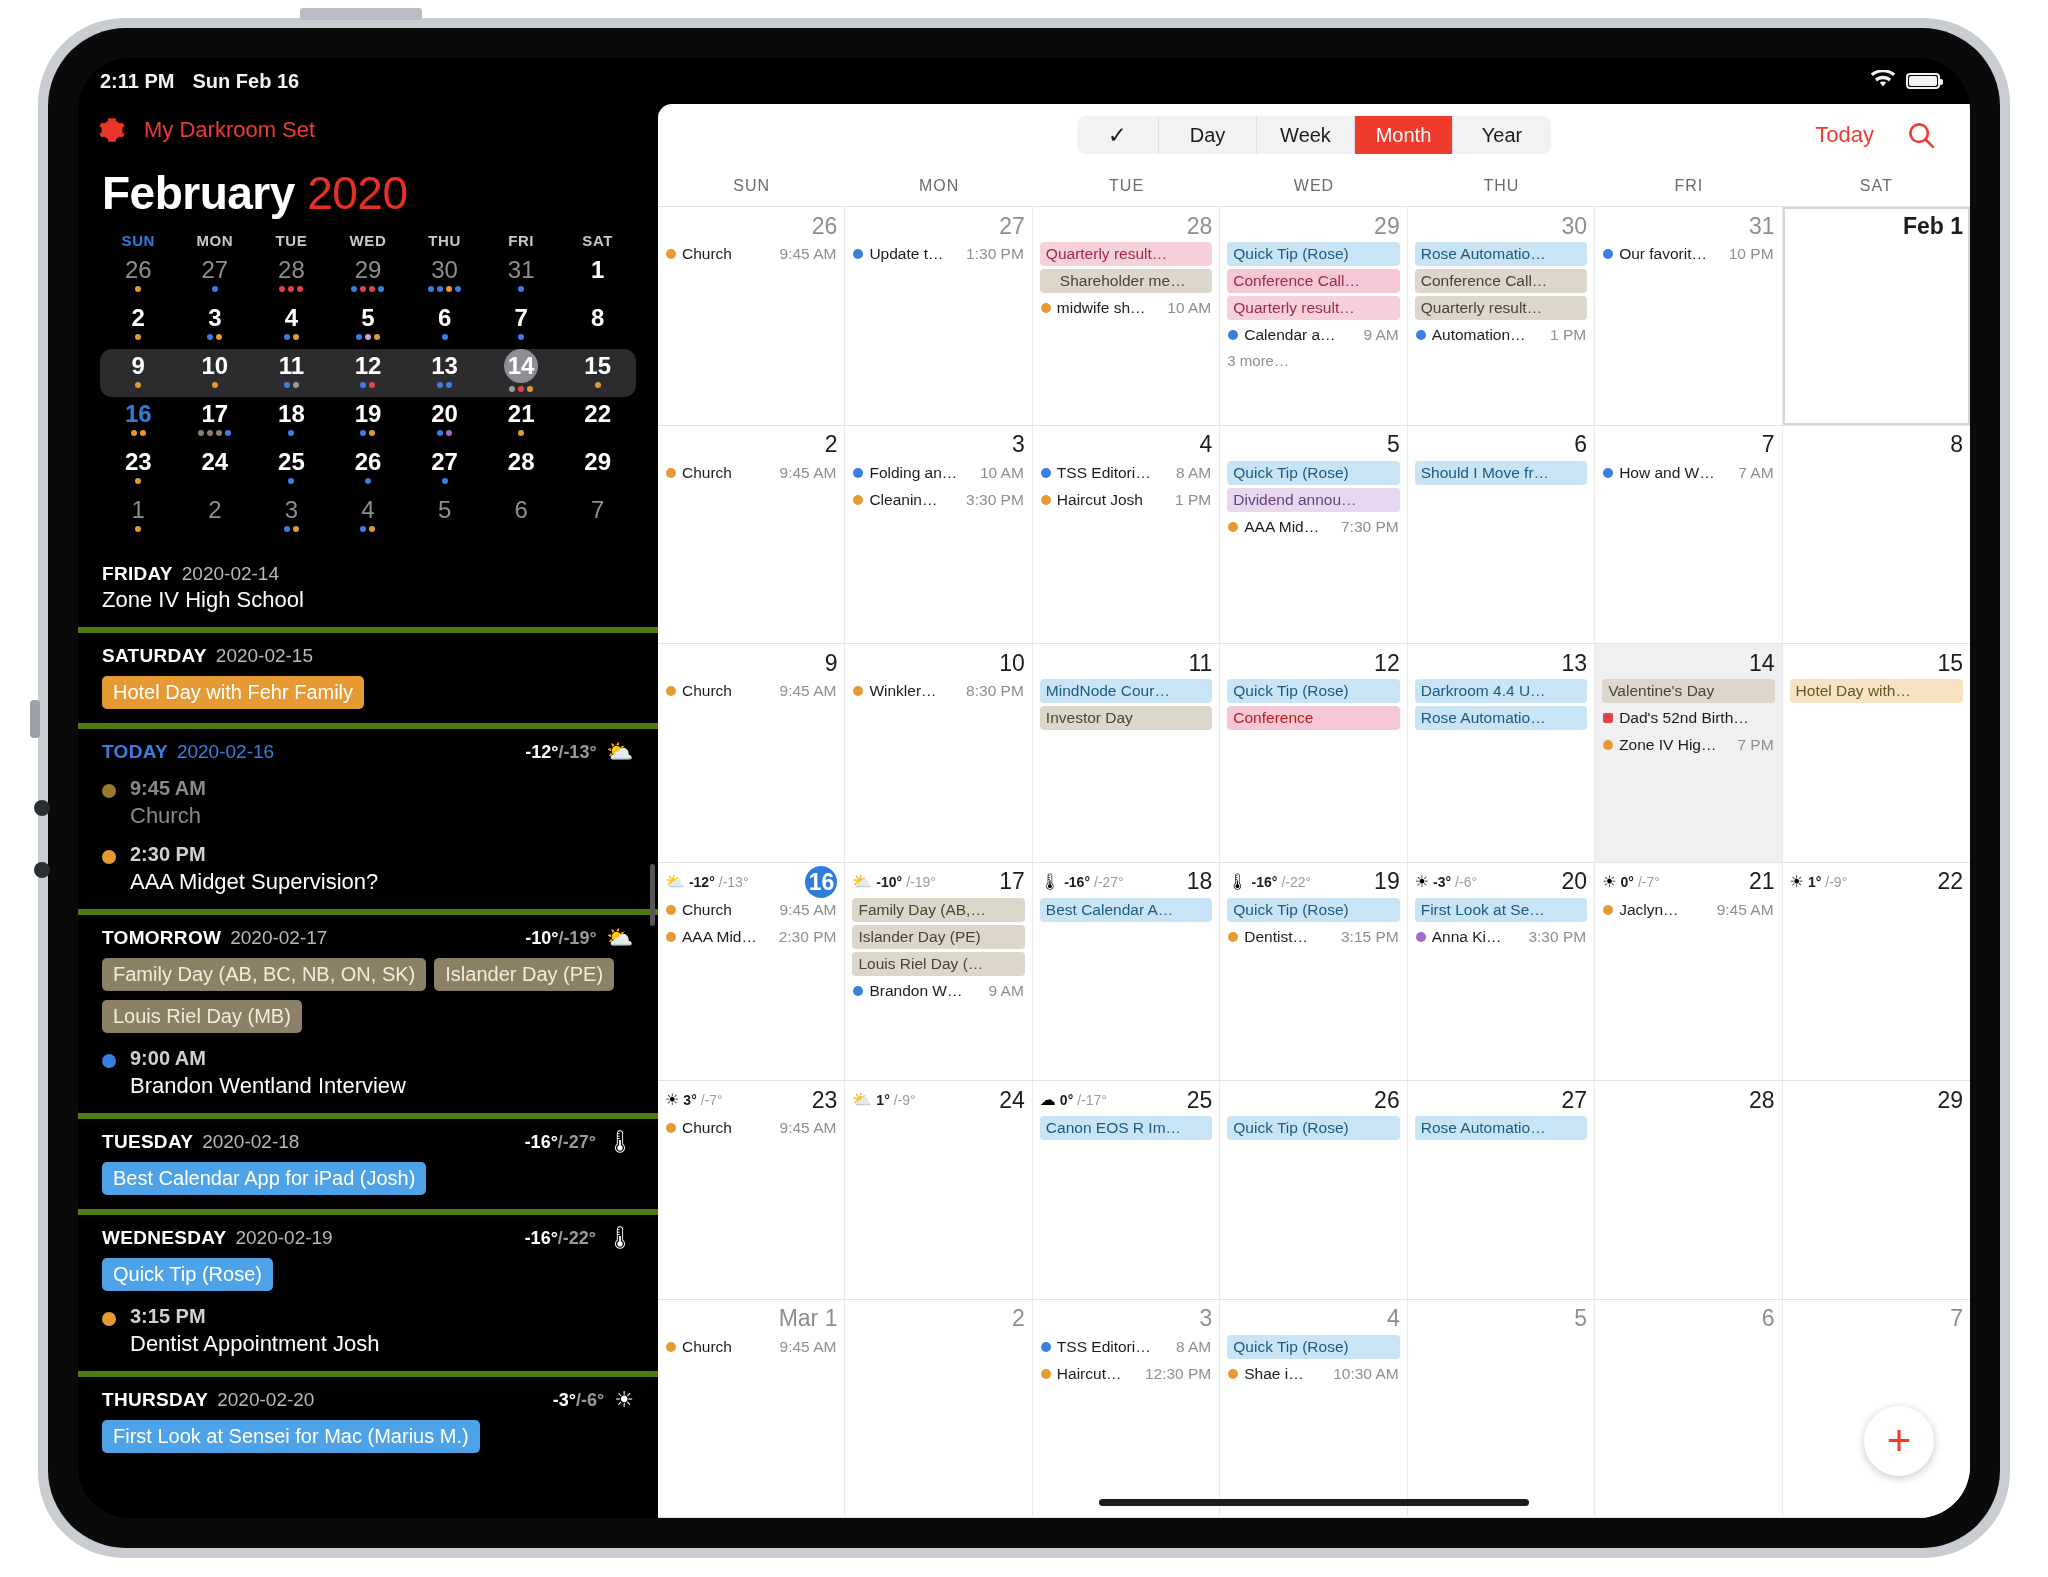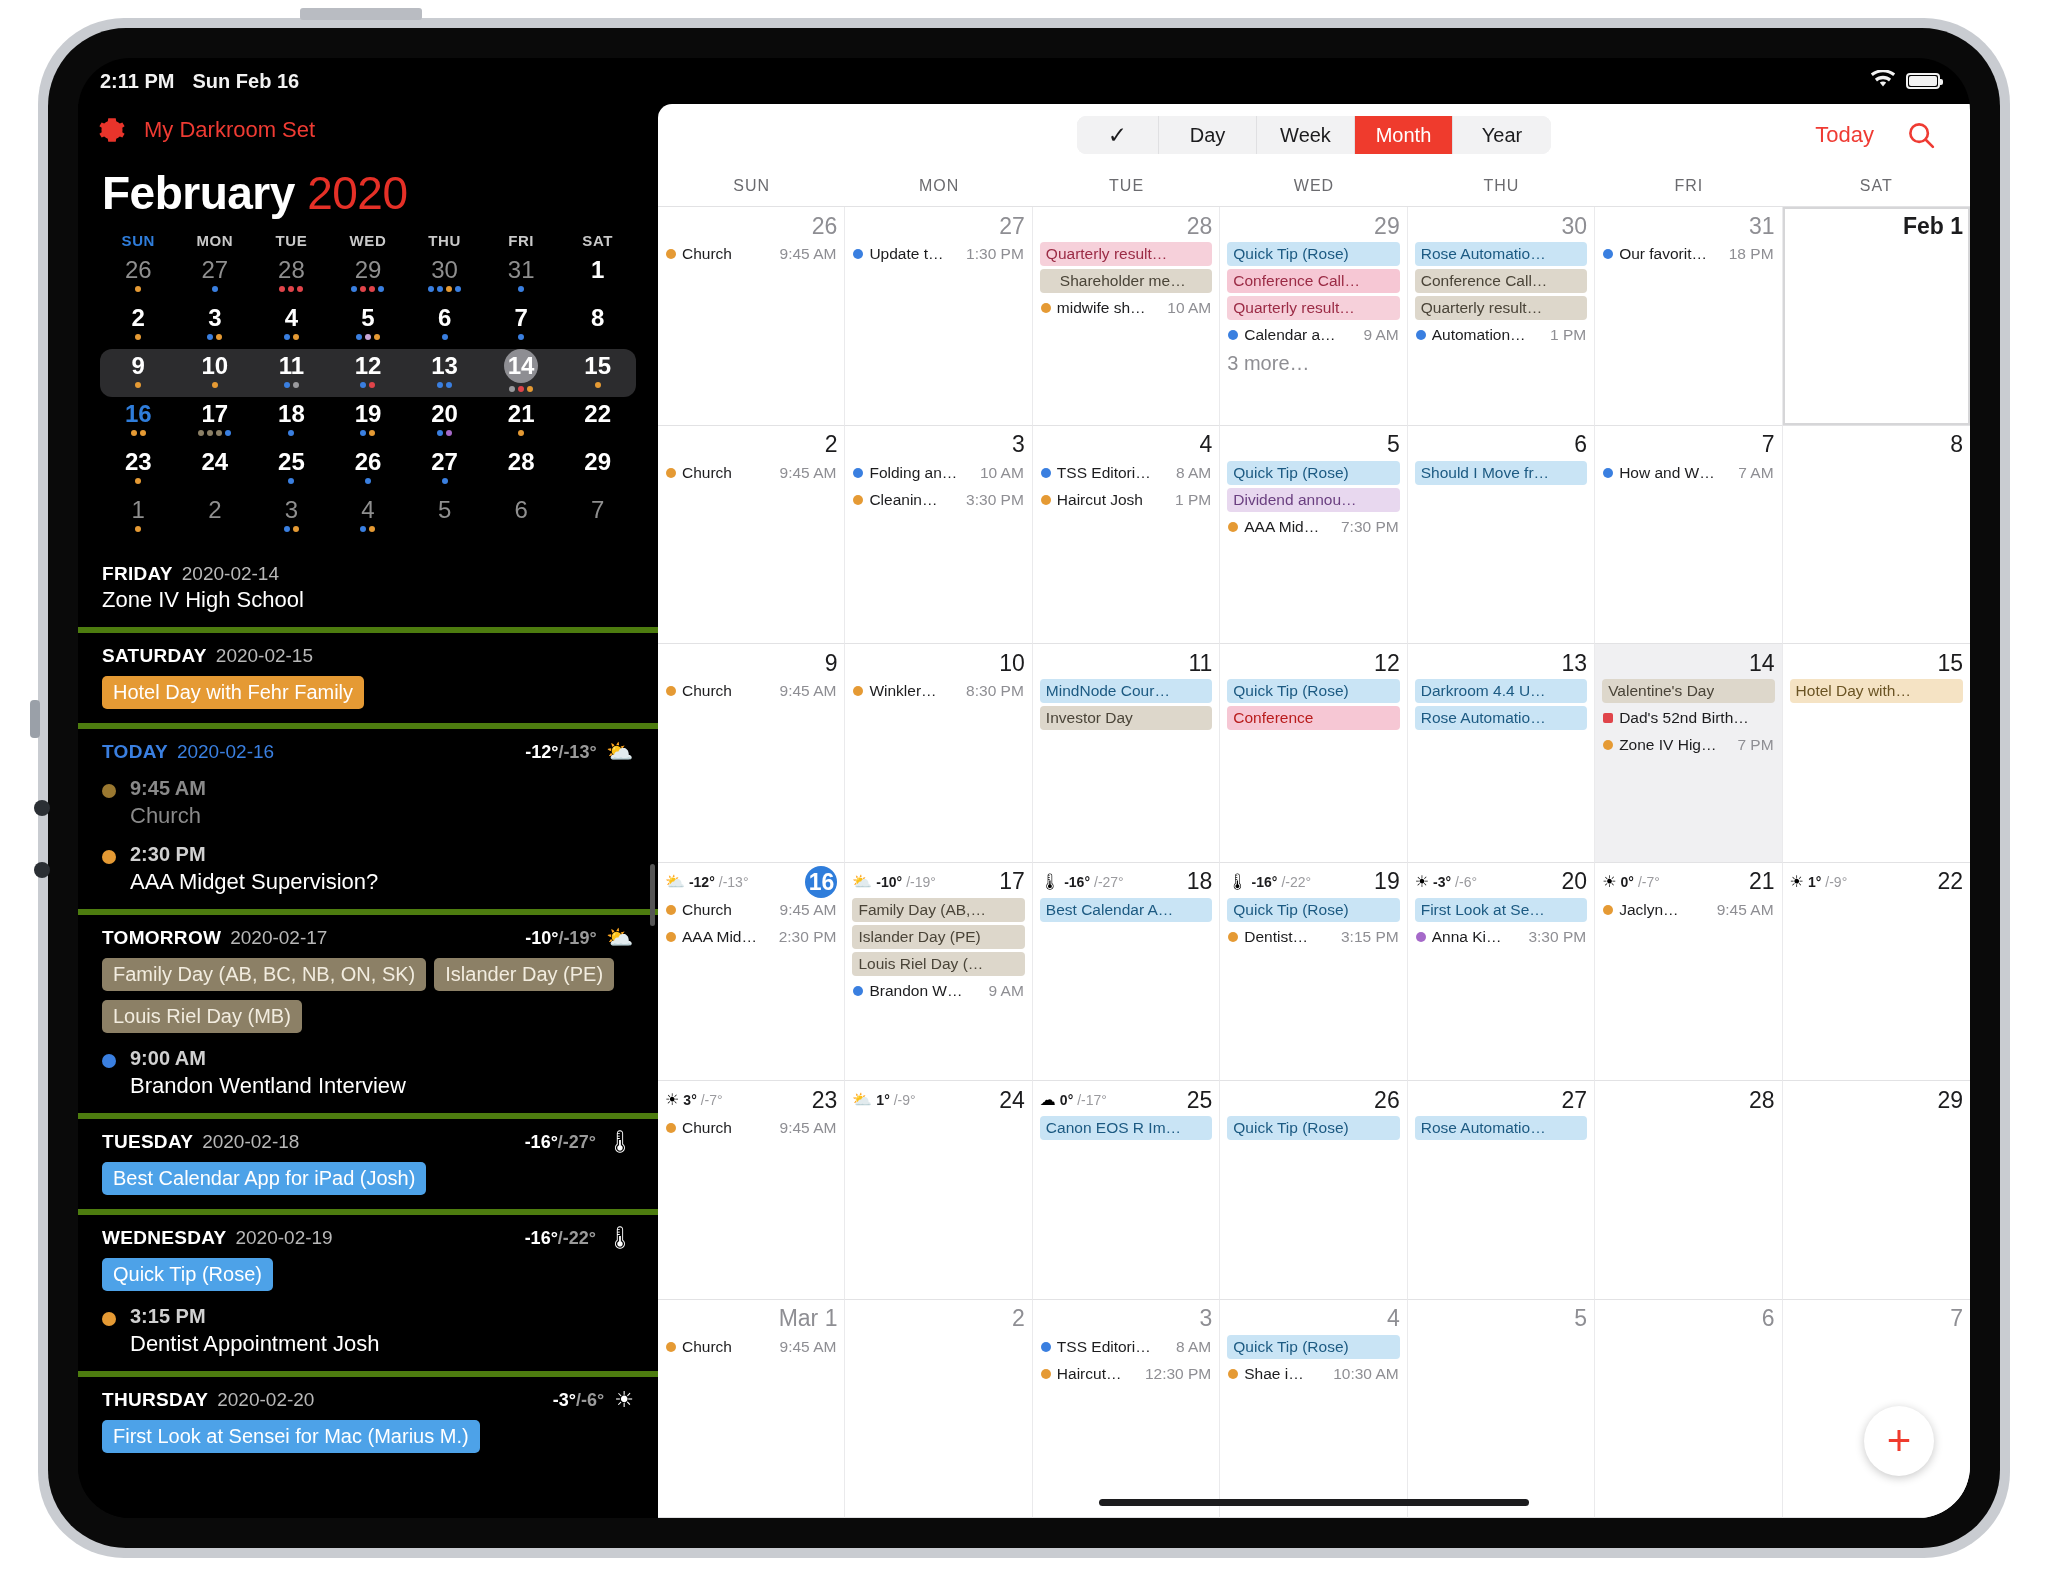--- a/index.html
+++ b/index.html
@@ -217,21 +217,21 @@
     font-weight: 600; margin-left: auto;
   }
 
   .ev { margin-top: 3px; height: 24px; display: flex; align-items: center;
         border-radius: 4px; font-size: 15.5px; white-space: nowrap; overflow: hidden;}
   .ev .dot { width: 10px; height: 10px; border-radius: 50%; margin-right: 6px; flex: none; }
   .ev .t { overflow: hidden; text-overflow: ellipsis; }
   .ev .time { margin-left: auto; padding-left: 6px; color: #8e8e93; flex: none; }
   .ev.block { padding: 0 6px; }
   .ev.plain { padding: 0 1px; color: #1c1c1e; }
-  .more { font-size: 20px; color: #8e8e93; margin-top: 5px; }
+  .more { font-size: 15px; color: #8e8e93; margin-top: 5px; }
 
   
   #fab {
     position: absolute; right: 36px; bottom: 42px;
     width: 70px; height: 70px; border-radius: 50%;
     background: #ffffff; box-shadow: 0 2px 10px rgba(0,0,0,0.22);
     display: flex; align-items: center; justify-content: center;
     font-size: 42px; color: #ef3b2d; line-height: 1;
   }
   
@@ -776,21 +776,21 @@
               <span class="time">1 PM</span>
             </div>
           </div>
           <div class="cell">
             <div class="cell-head">
               <div class="cell-num dim">31</div>
             </div>
             <div class="ev plain">
               <span class="dot" style="background: rgb(58, 127, 224);"></span>
               <span class="t">Our favorit…</span>
-              <span class="time">18 PM</span>
+              <span class="time">10 PM</span>
             </div>
           </div>
           <div class="cell sel-box">
             <div class="cell-head">
               <div class="cell-num bold">Feb 1</div>
             </div>
           </div>
           <div class="cell">
             <div class="cell-head">
               <div class="cell-num">2</div>

